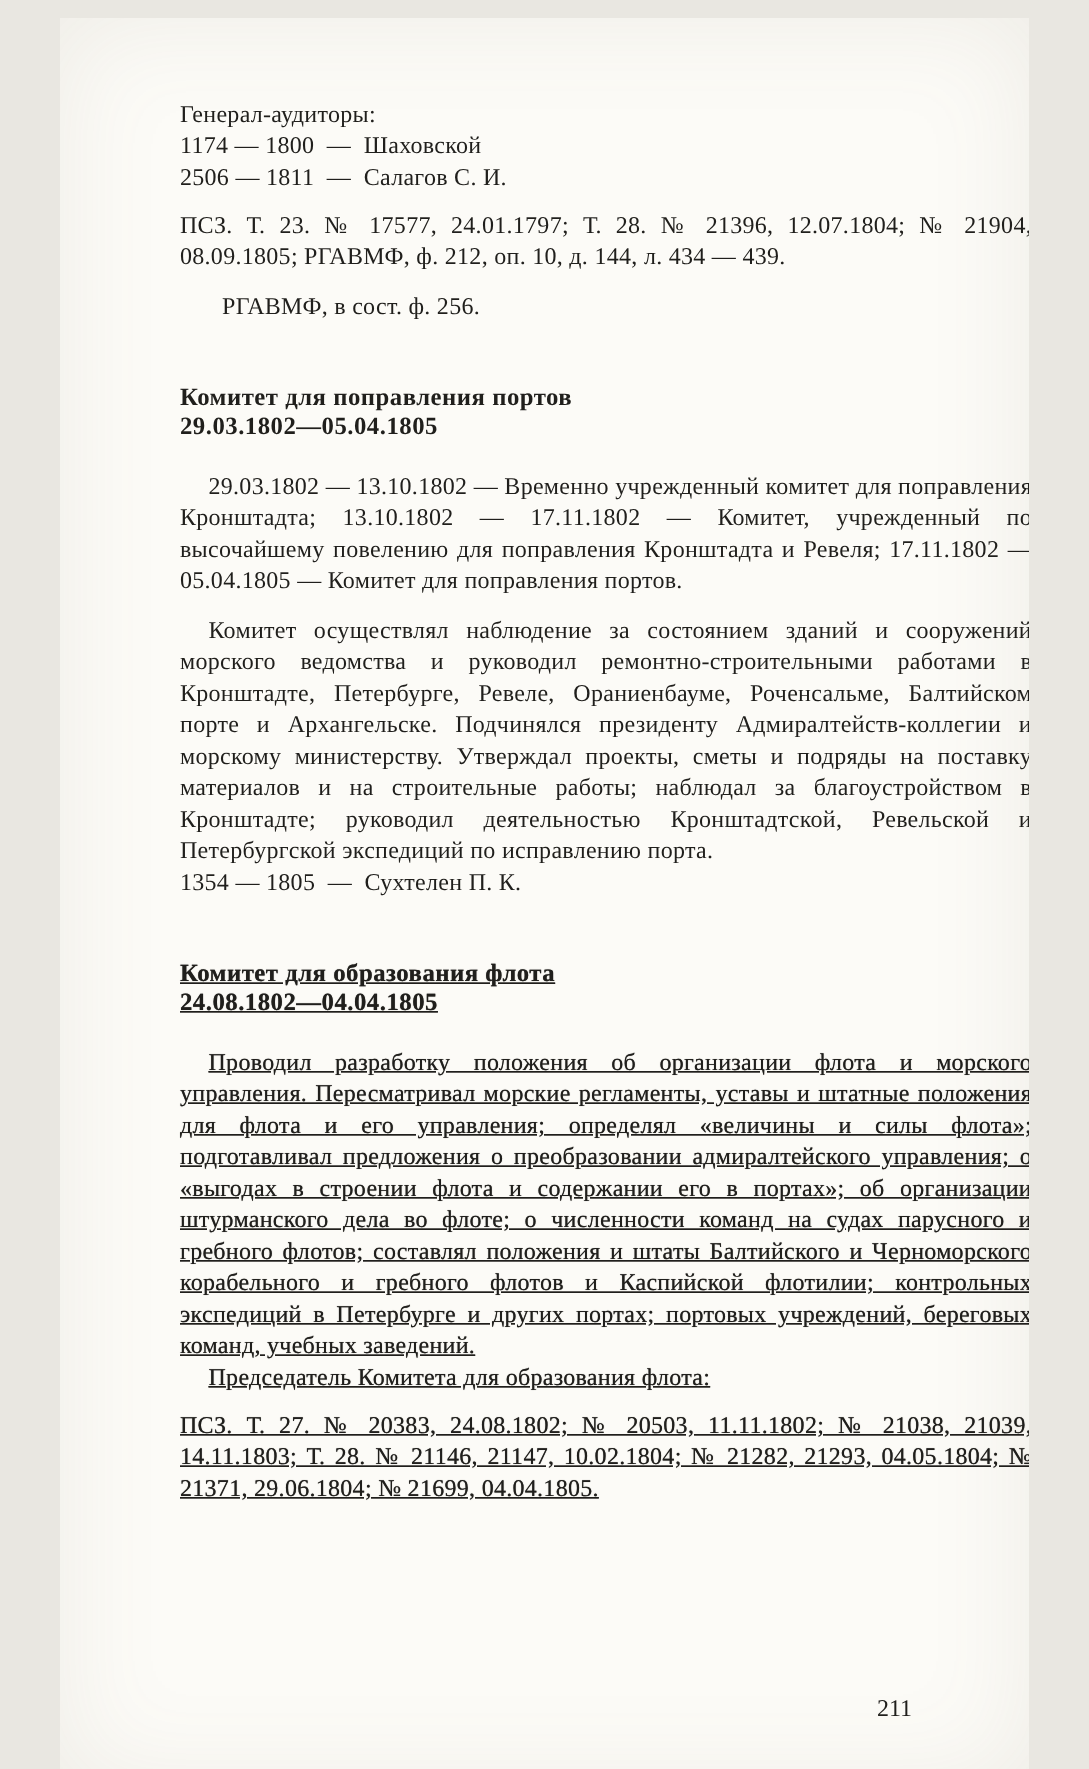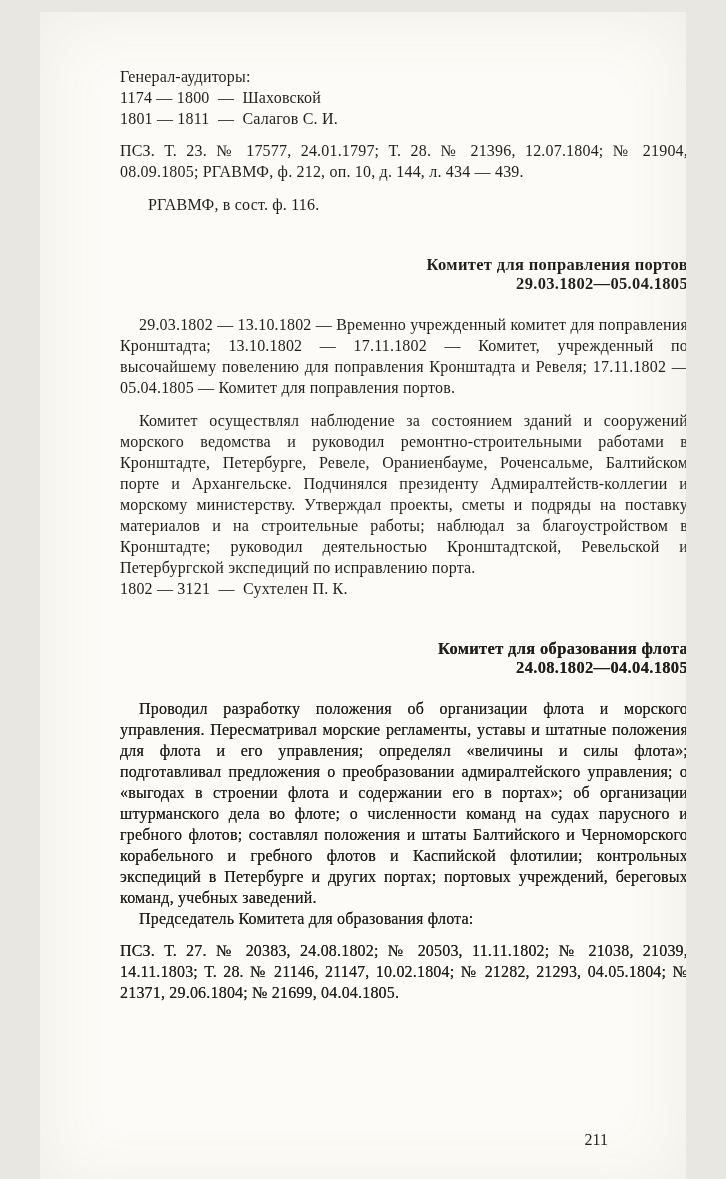--- a/index.html
+++ b/index.html
@@ -34,68 +34,69 @@
   .ref {
     margin: 11px 0 0;
     text-align: justify;
   }
   .archive {
     margin: 12px 0 0;
     text-indent: 28px;
   }
   .heading {
     margin: 40px 0 21px;
-    text-align: right;
+    text-align: left;
     font-size: 16.5px;
     font-weight: bold;
     line-height: 19px;
     letter-spacing: 0.02em;
   }
   .body-para {
     margin: 12px 0 0;
     text-align: justify;
     text-indent: 19px;
   }
   .body-para.first {
     margin-top: 0;
   }
   .chair {
     margin: 0;
     text-indent: 19px;
   }
   .ink-heavy {
     text-shadow: 0 0 0.45px rgba(32, 31, 28, 0.85);
+    text-decoration: underline;
   }
   .page-number {
     position: absolute;
     right: 78px;
     bottom: 42px;
     font-size: 16px;
     color: #201f1c;
   }
 </style>
 </head>
 <body>
 
 <div class="page">
   <div class="text-block">
 
     <div class="line">Генерал-аудиторы:</div>
     <div class="line entry">1174 — 1800  —  Шаховской</div>
-    <div class="line entry">1801 — 1811  —  Салагов С. И.</div>
+    <div class="line entry">2506 — 1811  —  Салагов С. И.</div>
     <p class="ref">ПСЗ. Т. 23. № 17577, 24.01.1797; Т. 28. № 21396, 12.07.1804; № 21904, 08.09.1805; РГАВМФ, ф. 212, оп. 10, д. 144, л. 434 — 439.</p>
-    <p class="archive">РГАВМФ, в сост. ф. 116.</p>
+    <p class="archive">РГАВМФ, в сост. ф. 256.</p>
 
     <h2 class="heading">
       <span>Комитет для поправления портов</span><br>
       <span>29.03.1802—05.04.1805</span>
     </h2>
     <p class="body-para first">29.03.1802 — 13.10.1802 — Временно учрежденный комитет для поправления Кронштадта; 13.10.1802 — 17.11.1802 — Комитет, учрежденный по высочайшему повелению для поправления Кронштадта и Ревеля; 17.11.1802 — 05.04.1805 — Комитет для поправления портов.</p>
     <p class="body-para">Комитет осуществлял наблюдение за состоянием зданий и сооружений морского ведомства и руководил ремонтно-строительными работами в Кронштадте, Петербурге, Ревеле, Ораниенбауме, Роченсальме, Балтийском порте и Архангельске. Подчинялся президенту Адмиралтейств-коллегии и морскому министерству. Утверждал проекты, сметы и подряды на поставку материалов и на строительные работы; наблюдал за благоустройством в Кронштадте; руководил деятельностью Кронштадтской, Ревельской и Петербургской экспедиций по исправлению порта.</p>
-    <div class="entry">1802 — 3121  —  Сухтелен П. К.</div>
+    <div class="entry">1354 — 1805  —  Сухтелен П. К.</div>
 
     <h2 class="heading ink-heavy">
       <span>Комитет для образования флота</span><br>
       <span>24.08.1802—04.04.1805</span>
     </h2>
     <p class="body-para first ink-heavy">Проводил разработку положения об организации флота и морского управления. Пересматривал морские регламенты, уставы и штатные положения для флота и его управления; определял «величины и силы флота»; подготавливал предложения о преобразовании адмиралтейского управления; о «выгодах в строении флота и содержании его в портах»; об организации штурманского дела во флоте; о численности команд на судах парусного и гребного флотов; составлял положения и штаты Балтийского и Черноморского корабельного и гребного флотов и Каспийской флотилии; контрольных экспедиций в Петербурге и других портах; портовых учреждений, береговых команд, учебных заведений.</p>
     <div class="chair ink-heavy">Председатель Комитета для образования флота:</div>
     <p class="ref ink-heavy">ПСЗ. Т. 27. № 20383, 24.08.1802; № 20503, 11.11.1802; № 21038, 21039, 14.11.1803; Т. 28. № 21146, 21147, 10.02.1804; № 21282, 21293, 04.05.1804; № 21371, 29.06.1804; № 21699, 04.04.1805.</p>
 
   </div>

